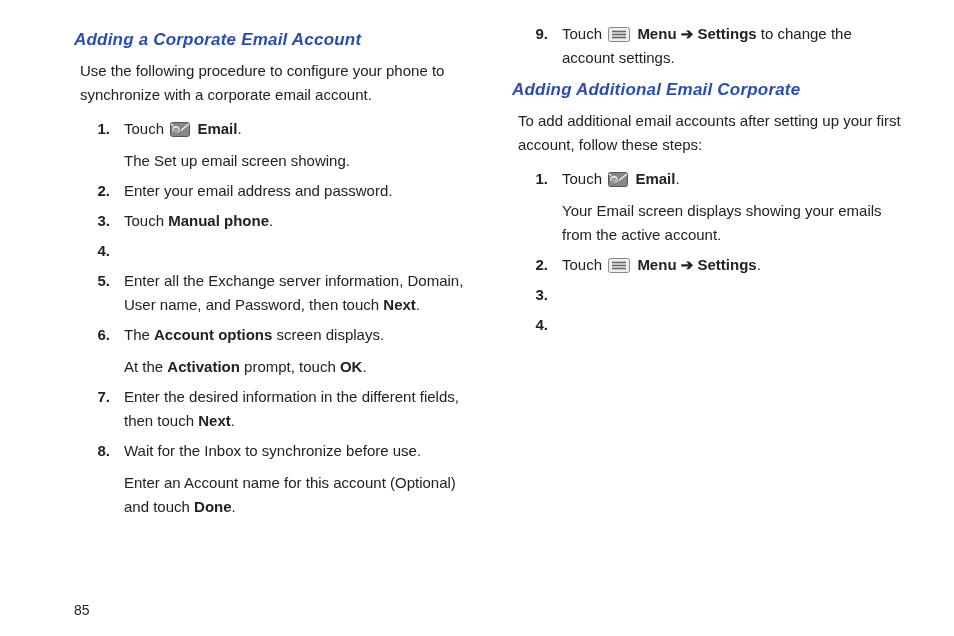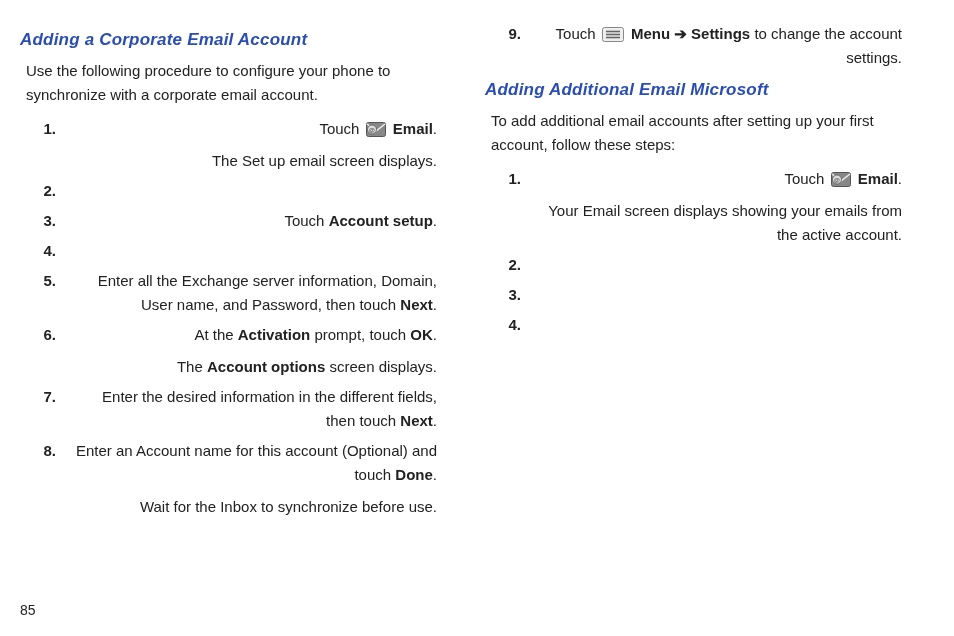--- a/index.html
+++ b/index.html
@@ -8,21 +8,21 @@
     width: 954px;
     height: 636px;
     background: #ffffff;
     font-family: Arial, Helvetica, sans-serif;
     color: #222;
   }
   .page {
     display: flex;
     flex-direction: column;
     height: 100%;
-    padding: 22px 52px 18px 20px;
+    padding: 22px 52px 18px 74px;
     box-sizing: border-box;
   }
   .columns {
     display: flex;
     gap: 48px;
     flex: 1;
   }
   .col {
     flex: 1;
     font-size: 15px;
@@ -51,21 +51,20 @@
     margin-bottom: 6px;
   }
   ol.steps .num {
     min-width: 30px;
     font-weight: bold;
     text-align: right;
     padding-right: 14px;
   }
   ol.steps .body {
     flex: 1;
-    text-align: right;
   }
   ol.steps .body p {
     margin: 0 0 8px 0;
   }
   ol.steps .body p:last-child { margin-bottom: 0; }
   .bold { font-weight: bold; }
   .italic { font-style: italic; }
   .arrow { font-weight: bold; }
   
   .icon {
@@ -98,95 +97,106 @@
       <ol class="steps" id="left-steps">
           <li>
             <div class="num">1.</div>
             <div class="body">
               <p>Touch <span class="icon email-icon"><svg width="20" height="15" viewBox="0 0 20 15">
                     <rect x="0.5" y="0.5" width="19" height="14" rx="2" fill="#888" stroke="#555"></rect>
                     <path d="M1 2 L10 9 L19 2" fill="none" stroke="#eee" stroke-width="1.4"></path>
                     <circle cx="6" cy="7.5" r="4.5" fill="#ddd" stroke="#555" stroke-width="0.8"></circle>
                     <text x="6" y="10" text-anchor="middle" font-size="6" fill="#444" font-weight="bold">@</text>
                   </svg></span> <span class="bold">Email</span>.</p>
-              <p>The Set up email screen displays.</p>
+              <p>The Set up email screen showing.</p>
             </div>
           </li>
           <li>
             <div class="num">2.</div>
+            <div class="body">
+              <p>Enter your email address and password.</p>
+            </div>
           </li>
           <li>
             <div class="num">3.</div>
             <div class="body">
-              <p>Touch <span class="bold">Account setup</span>.</p>
+              <p>Touch <span class="bold">Manual phone</span>.</p>
             </div>
           </li>
           <li>
             <div class="num">4.</div>
           </li>
           <li>
             <div class="num">5.</div>
             <div class="body">
               <p>Enter all the Exchange server information, Domain, User name, and Password, then touch <span class="bold">Next</span>.</p>
             </div>
           </li>
           <li>
             <div class="num">6.</div>
             <div class="body">
+              <p>The <span class="bold">Account options</span> screen displays.</p>
               <p>At the <span class="bold">Activation</span> prompt, touch <span class="bold">OK</span>.</p>
-              <p>The <span class="bold">Account options</span> screen displays.</p>
             </div>
           </li>
           <li>
             <div class="num">7.</div>
             <div class="body">
               <p>Enter the desired information in the different fields, then touch <span class="bold">Next</span>.</p>
             </div>
           </li>
           <li>
             <div class="num">8.</div>
             <div class="body">
+              <p>Wait for the Inbox to synchronize before use.</p>
               <p>Enter an Account name for this account (Optional) and touch <span class="bold">Done</span>.</p>
-              <p>Wait for the Inbox to synchronize before use.</p>
             </div>
           </li>
         </ol>
     </div>
 
     <div class="col">
       <ol class="steps" id="right-top-steps">
           <li>
             <div class="num">9.</div>
             <div class="body">
               <p>Touch <span class="icon menu-icon"><svg width="22" height="15" viewBox="0 0 22 15">
                     <rect x="0.5" y="0.5" width="21" height="14" rx="2" fill="#eee" stroke="#888"></rect>
                     <line x1="4" y1="4.5" x2="18" y2="4.5" stroke="#666" stroke-width="1.6"></line>
                     <line x1="4" y1="7.5" x2="18" y2="7.5" stroke="#666" stroke-width="1.6"></line>
                     <line x1="4" y1="10.5" x2="18" y2="10.5" stroke="#666" stroke-width="1.6"></line>
                   </svg></span> <span class="bold">Menu</span> <span class="arrow">➔</span> <span class="bold">Settings</span> to change the account settings.</p>
             </div>
           </li>
         </ol>
-      <div class="section-title">Adding Additional Email Microsoft</div>
+      <div class="section-title">Adding Additional Email Corporate</div>
       <p class="intro">To add additional email accounts after setting up your first account, follow these steps:</p>
       <ol class="steps" id="right-steps">
           <li>
             <div class="num">1.</div>
             <div class="body">
               <p>Touch <span class="icon email-icon"><svg width="20" height="15" viewBox="0 0 20 15">
                     <rect x="0.5" y="0.5" width="19" height="14" rx="2" fill="#888" stroke="#555"></rect>
                     <path d="M1 2 L10 9 L19 2" fill="none" stroke="#eee" stroke-width="1.4"></path>
                     <circle cx="6" cy="7.5" r="4.5" fill="#ddd" stroke="#555" stroke-width="0.8"></circle>
                     <text x="6" y="10" text-anchor="middle" font-size="6" fill="#444" font-weight="bold">@</text>
                   </svg></span> <span class="bold">Email</span>.</p>
               <p>Your Email screen displays showing your emails from the active account.</p>
             </div>
           </li>
           <li>
             <div class="num">2.</div>
+            <div class="body">
+              <p>Touch  <span class="icon menu-icon"><svg width="22" height="15" viewBox="0 0 22 15">
+                    <rect x="0.5" y="0.5" width="21" height="14" rx="2" fill="#eee" stroke="#888"></rect>
+                    <line x1="4" y1="4.5" x2="18" y2="4.5" stroke="#666" stroke-width="1.6"></line>
+                    <line x1="4" y1="7.5" x2="18" y2="7.5" stroke="#666" stroke-width="1.6"></line>
+                    <line x1="4" y1="10.5" x2="18" y2="10.5" stroke="#666" stroke-width="1.6"></line>
+                  </svg></span> <span class="bold">Menu</span> <span class="arrow">➔</span> <span class="bold">Settings</span>.</p>
+            </div>
           </li>
           <li>
             <div class="num">3.</div>
           </li>
           <li>
             <div class="num">4.</div>
             <div class="body">
             </div>
           </li>
         </ol>

